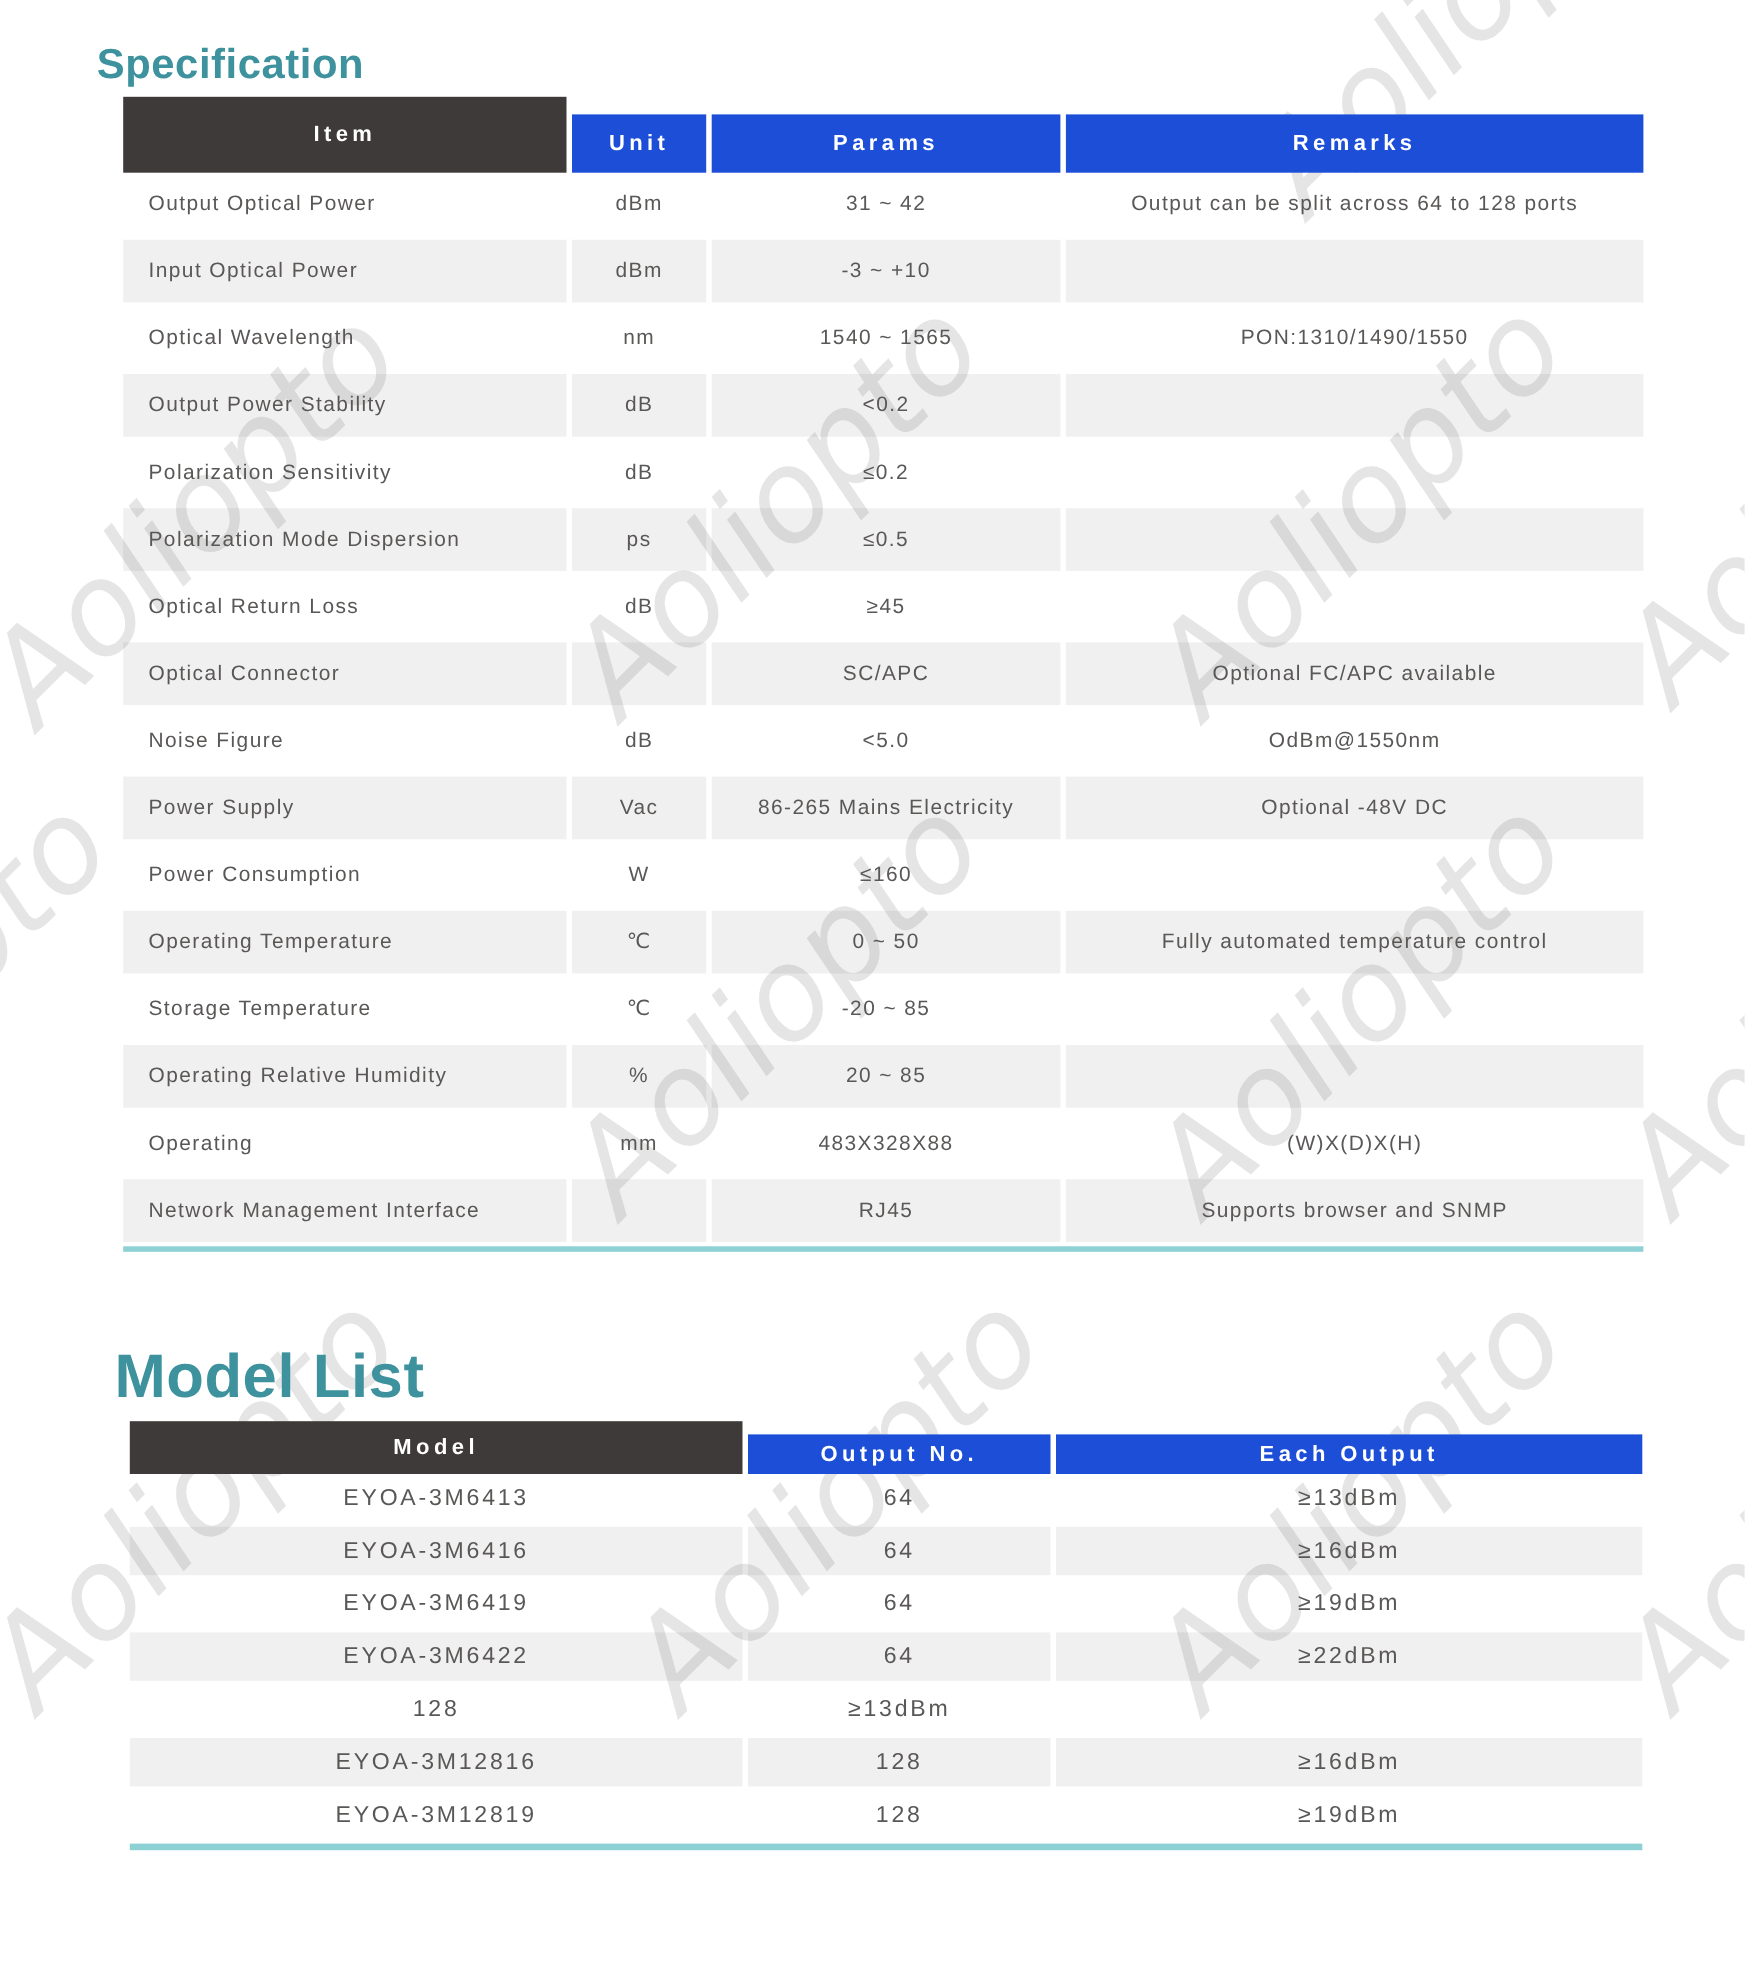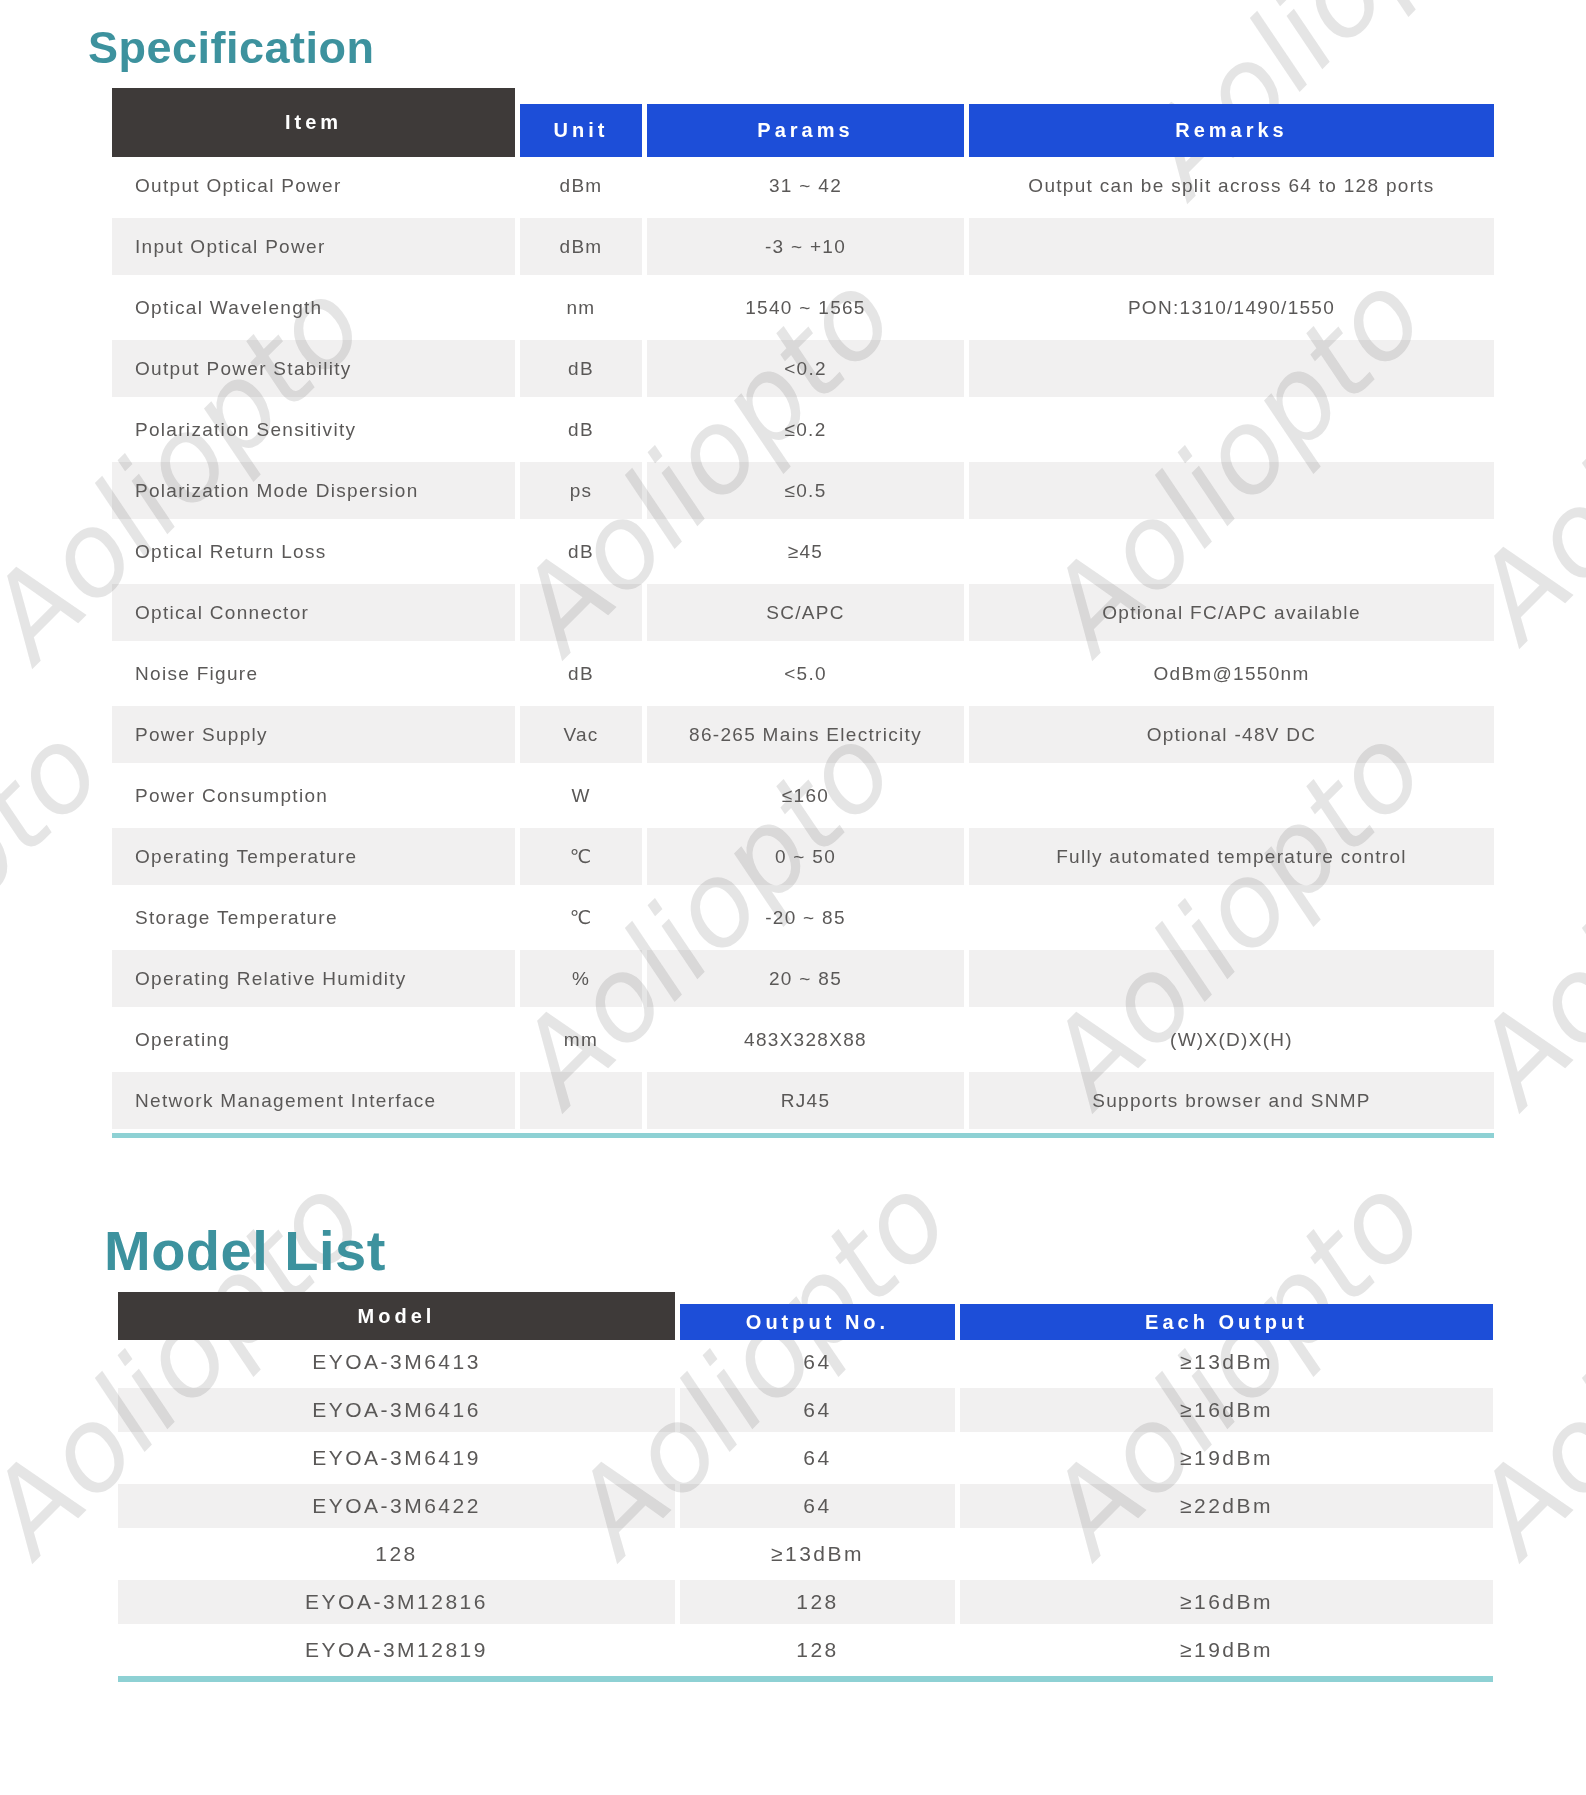--- a/index.html
+++ b/index.html
@@ -20,21 +20,21 @@
     transform:translate(-50%,-50%) rotate(-45deg);
     pointer-events:none; user-select:none;
   }
 
   .content { position:absolute; inset:0; z-index:1; }
 
   .page-title {
     position:absolute; font-weight:bold; color:#3d929e;
     letter-spacing:0.5px;
   }
-  .spec-title  { left:88px;  top:22px;   font-size:45px;text-align:right; }
+  .spec-title  { left:88px;  top:38px;   font-size:38px;text-align:right; }
   .model-title { left:104px; top:1218px; font-size:56px; }
 
   .tablewrap { position:absolute; }
   .spec-table  { left:112px; top:92px;   width:1382px; }
   .model-table { left:118px; top:1292px; width:1375px; }
 
   .thead { display:grid; column-gap:5px; }
   .spec-table  .thead { grid-template-columns:403px 122px 317px 525px; height:65px; }
   .model-table .thead { grid-template-columns:557px 275px 533px;       height:48px; }
 

